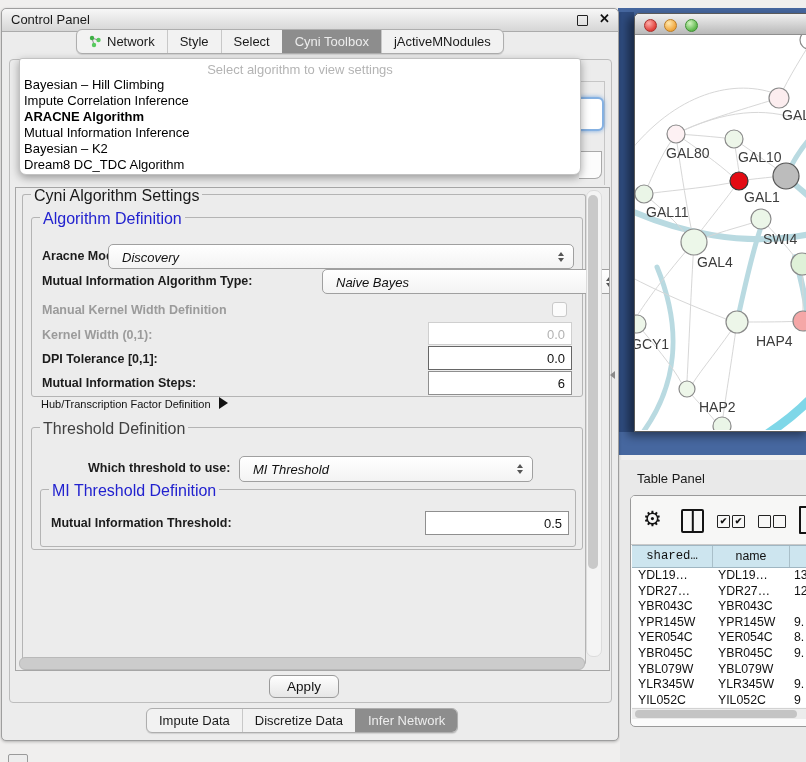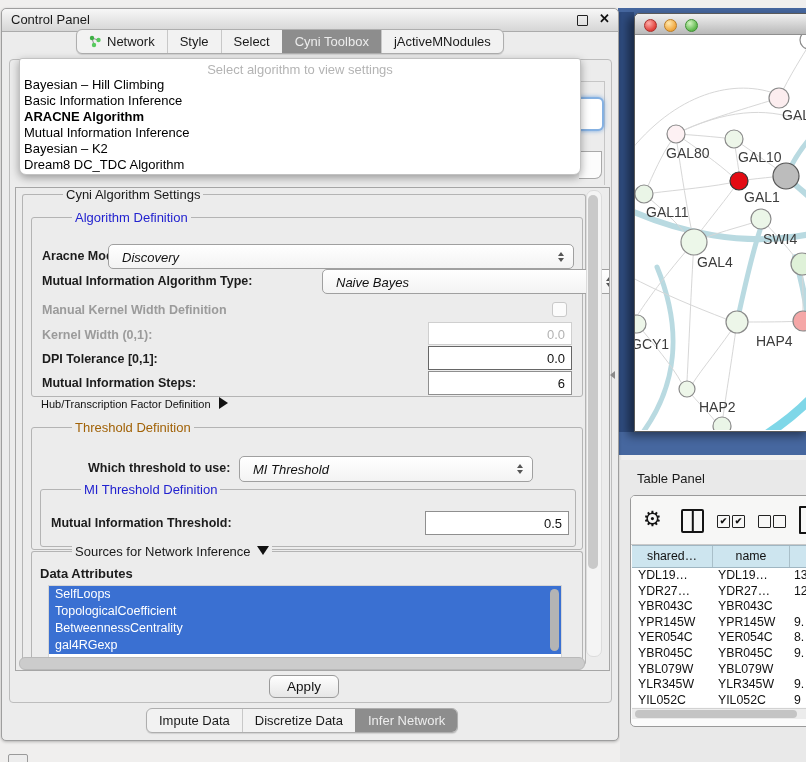--- a/index.html
+++ b/index.html
@@ -50,23 +50,23 @@
               border:1px solid #a6a6a6;background:#ececec;overflow:hidden;}
   .vscroll{position:absolute;left:570px;top:2px;width:14px;height:465px;background:#f4f4f4;
            border:1px solid #dcdcdc;border-radius:7px;}
   .vscroll .thumb{position:absolute;left:1px;top:4px;width:10px;height:374px;background:#c9c9c9;border-radius:6px;}
   .hscroll{position:absolute;left:3px;top:469px;width:564px;height:11px;}
   .hscroll .thumb{position:absolute;left:0;top:0;width:100%;height:11px;background:#cccccc;
                   border:1px solid #b9b9b9;border-radius:6px;}
 
   
   .grp{position:absolute;border:1px solid #b4b4b4;border-radius:3px;}
-  .grp>.gttl{position:absolute;top:-8px;left:8px;background:#ececec;padding:0 3px;font-size:13px;color:#1a1a1a;white-space:nowrap;margin-left:32px;}
+  .grp>.gttl{position:absolute;top:-8px;left:8px;background:#ececec;padding:0 3px;font-size:16px;color:#1a1a1a;white-space:nowrap;}
   .gttl.blue{color:#2222cf;}
-  .gttl.green{color:#a16207;}
+  .gttl.green{color:#404040;}
 
   .lbl{position:absolute;font-size:12.5px;font-weight:bold;color:#1c1c1c;white-space:nowrap;}
   .lbl.dis{color:#9b9b9b;}
   .plain{font-weight:normal;font-size:11px;color:#111;}
 
   .combo{position:absolute;background:linear-gradient(#ffffff,#f3f3f3);border:1px solid #a0a0a0;
          border-radius:5px;font-size:13px;color:#111;font-style:italic;}
   .combo .cval{position:absolute;left:13px;top:50%;transform:translateY(-50%);}
   .spin{position:absolute;right:9px;top:50%;transform:translateY(-50%);display:flex;flex-direction:column;gap:2px;}
   .spin i{width:0;height:0;border-left:3.5px solid transparent;border-right:3.5px solid transparent;}
@@ -125,21 +125,21 @@
   .pageic{position:absolute;left:168px;top:10px;width:16px;height:24px;border:2.4px solid #141414;border-radius:1px;background:#f7f7f6;}
   .pageic:after{content:"";position:absolute;right:-2px;top:-2px;width:7px;height:7px;background:#f7f7f6;
                 border-left:2.4px solid #141414;border-bottom:2.4px solid #141414;}
 
   .ttable{position:absolute;left:1px;top:49px;right:0;height:162px;background:#fff;font-size:12.3px;color:#111;}
   .thead{display:flex;height:21px;background:#cde5ef;border-top:1px solid #9fb6c2;border-bottom:1px solid #9fb6c2;}
   .th{line-height:20px;text-align:center;border-right:1px solid #a9bfc9;overflow:hidden;white-space:nowrap;}
   .trow{display:flex;height:15.6px;line-height:15.6px;}
   .tcell{overflow:hidden;white-space:nowrap;padding-left:6px;box-sizing:border-box;}
   .c0{width:80px;} .c1{width:76px;} .c2{flex:1;}
-  .th.c0{width:80px;} .th.c1{width:76px;} .th.c2{flex:1;border-right:none;}
+  .th.c0{width:80px;font-family:Liberation Mono, monospace;} .th.c1{width:76px;} .th.c2{flex:1;border-right:none;}
   .thscroll{position:absolute;left:1px;right:1px;top:212px;height:10px;background:#ececec;border-top:1px solid #d2d2d2;}
   .thscroll .thumb{position:absolute;left:3px;top:1px;width:162px;height:8px;background:#c4c4c4;border-radius:4px;}
 </style>
 </head>
 <body>
 
 <div class="app">
 
   <div class="desktop-blue"></div>
   <div class="desktop-dark"></div>
@@ -250,21 +250,21 @@
 
     <div class="frag-line-h"></div>
     <div class="frag-line-v"></div>
     <div class="frag-combo"></div>
     <div class="frag-combo2"></div>
 
     <div class="popup">
       <div class="prompt">Select algorithm to view settings</div>
       <div class="pitems">
         <div class="pitem">Bayesian – Hill Climbing</div>
-        <div class="pitem">Basic Information Inference</div>
+        <div class="pitem">Impute Correlation Inference</div>
         <div class="pitem bold">ARACNE Algorithm</div>
         <div class="pitem">Mutual Information Inference</div>
         <div class="pitem">Bayesian – K2</div>
         <div class="pitem">Dream8 DC_TDC Algorithm</div>
       </div>
     </div>
 
     <div class="scrollpane">
       <div class="grp" style="left:6px;top:6px;width:562px;height:470px;border-bottom:none;">
         <span class="gttl">Cyni Algorithm Settings</span>
@@ -327,31 +327,20 @@
 
           <div class="grp" style="left:8px;top:61px;width:534px;height:56px;">
             <span class="gttl blue">MI Threshold Definition</span>
             <span class="lbl" style="left:10px;top:26px;">Mutual Information Threshold:</span>
             <div class="field" style="left:384px;top:21px;width:142px;height:22px;">
               <span class="fval">0.5</span>
             </div>
           </div>
         </div>
 
-        <div class="grp" style="left:8px;top:356px;width:550px;height:112px;border-bottom:none;">
-          <span class="gttl"><span>Sources for Network Inference</span><span class="arrow-down"></span></span>
-          <span class="lbl" style="left:8px;top:14px;font-size:13px;">Data Attributes</span>
-          <div class="attr-list" style="left:16px;top:33px;width:512px;height:71px;">
-            <div class="attr-item">SelfLoops</div>
-            <div class="attr-item">TopologicalCoefficient</div>
-            <div class="attr-item">BetweennessCentrality</div>
-            <div class="attr-item">gal4RGexp</div>
-            <div class="attr-vscroll"></div>
-          </div>
-        </div>
       </div>
 
       <div class="vscroll">
           <div class="thumb"></div>
         </div>
       <div class="hscroll">
           <div class="thumb"></div>
         </div>
     </div>
 

